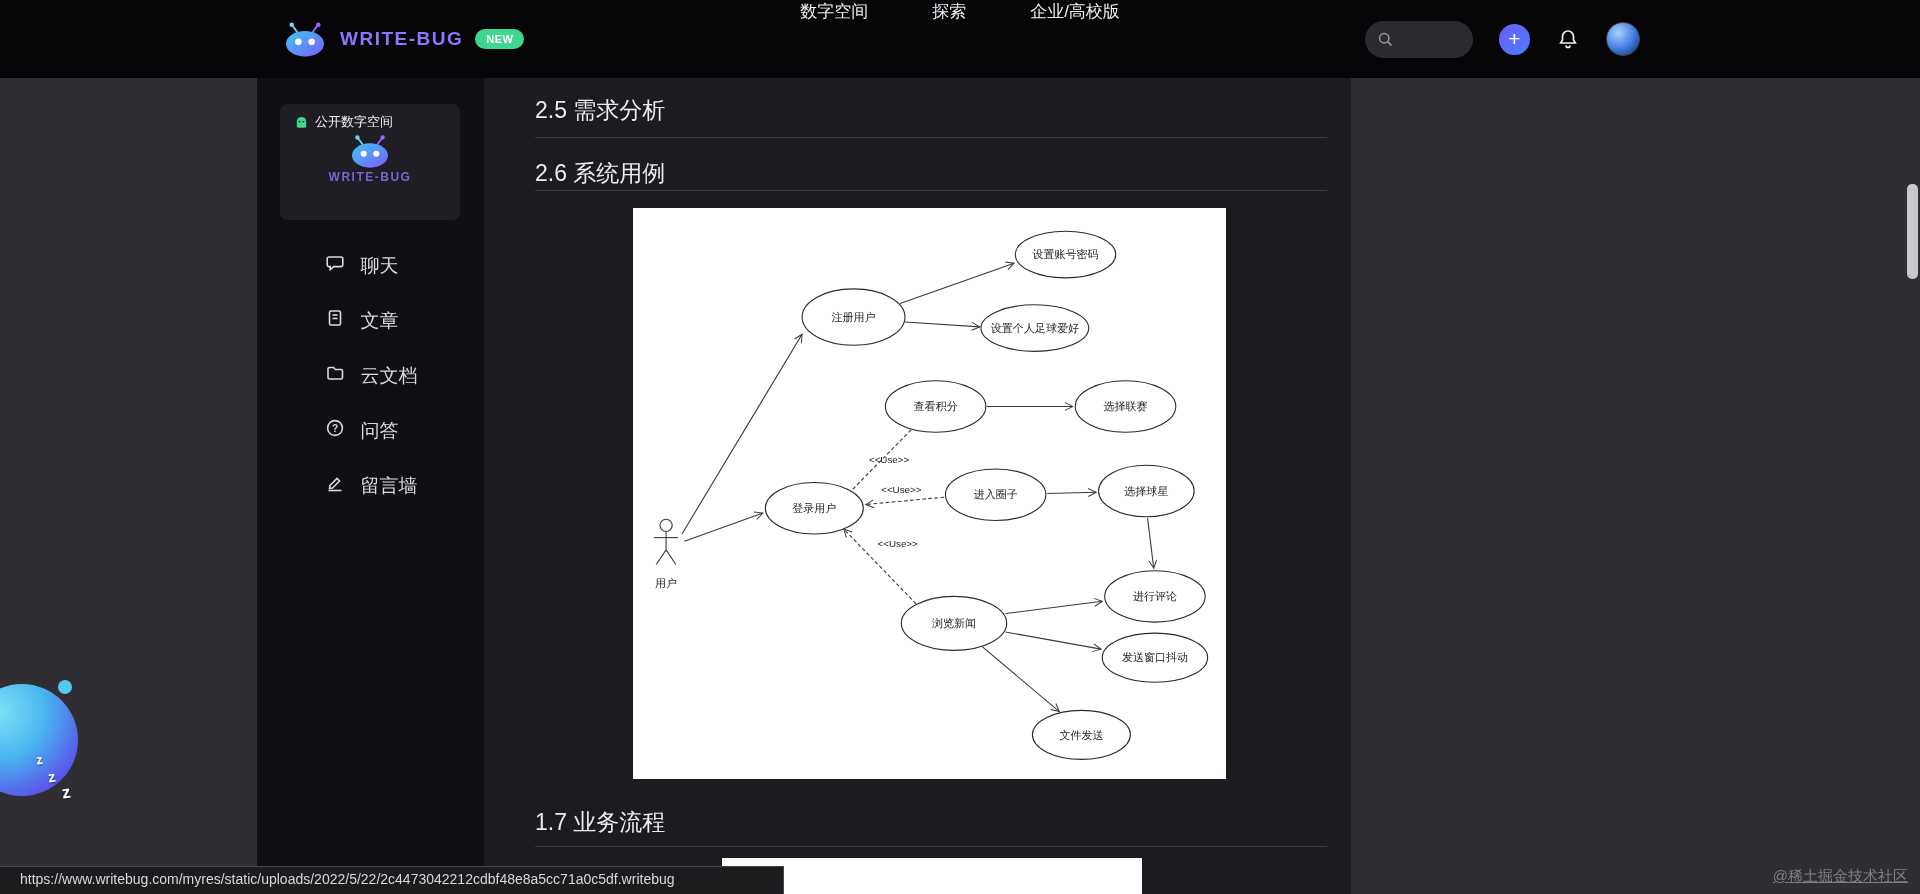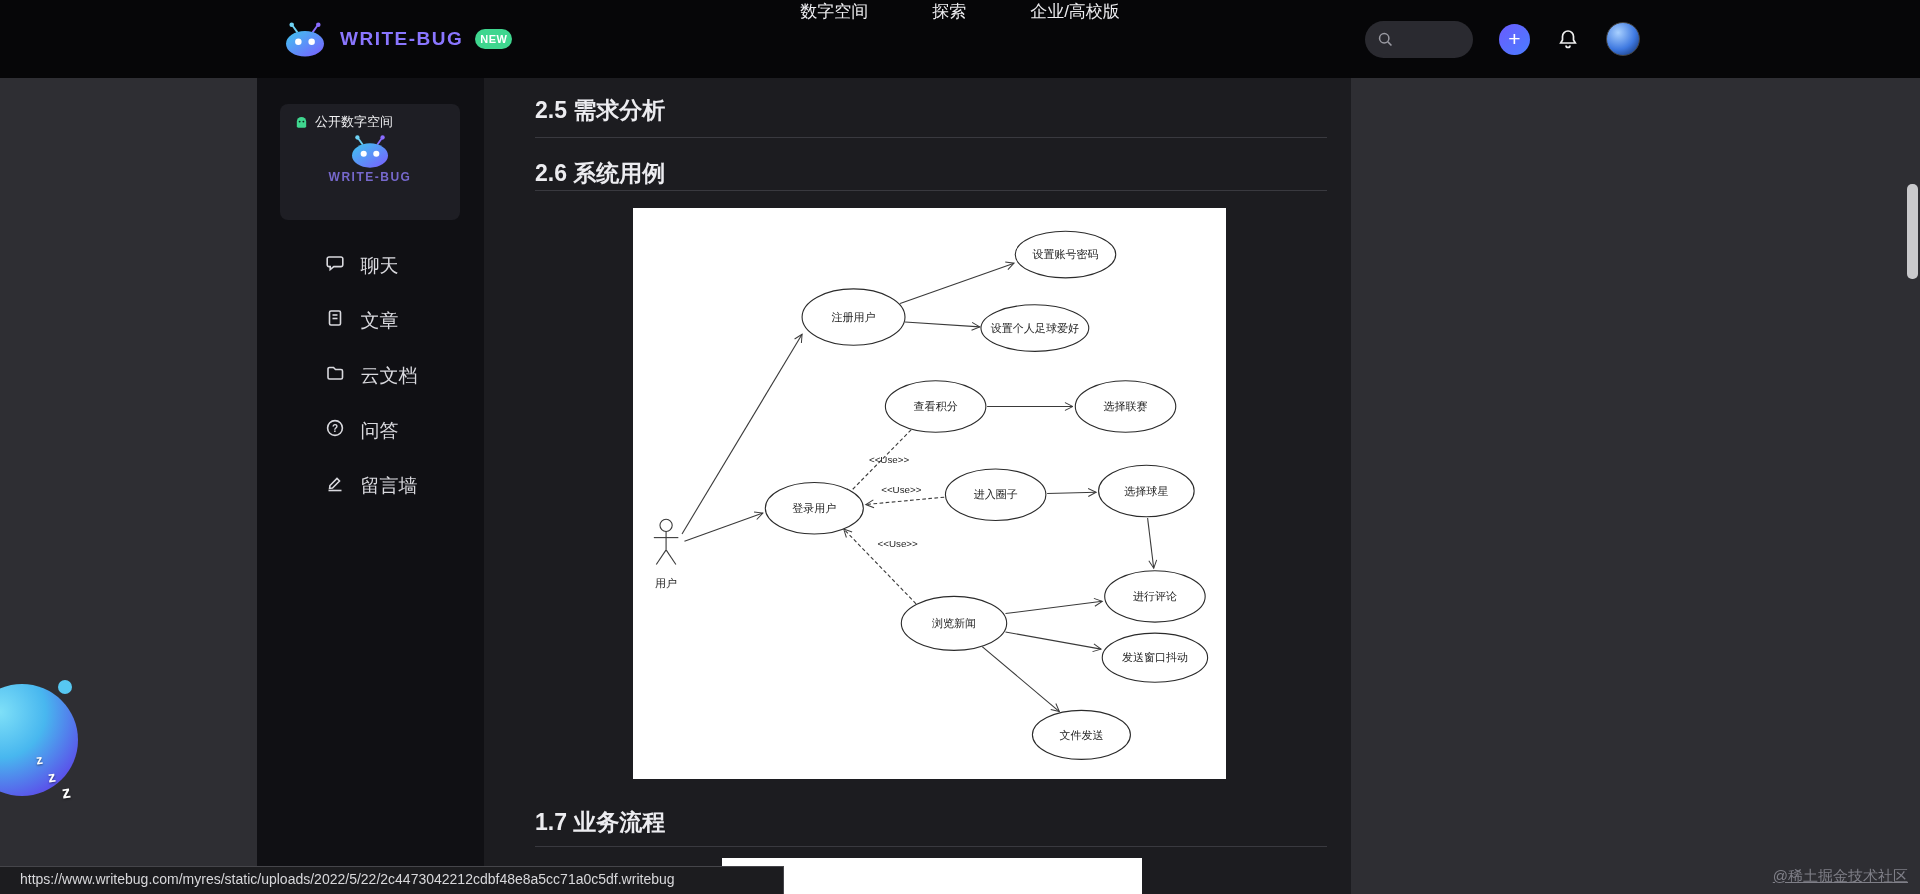--- a/index.html
+++ b/index.html
@@ -5,41 +5,41 @@
   * { margin:0; padding:0; box-sizing:border-box; }
   html,body { background:#000; }
   .page {
     position:relative; width:1920px; height:894px; overflow:hidden;
     background:#2e2e33; font-family:"Liberation Sans", sans-serif;
   }
   
   .navbar { position:absolute; left:0; top:0; width:1920px; height:78px; background:#060608; z-index:30; }
   .brand { position:absolute; left:282px; top:0; height:78px; display:flex; align-items:center; gap:12px; }
   .brand-name { font-size:19px; font-weight:bold; letter-spacing:1.5px; color:#8a76ff; }
-  .new-badge { background:#3fd68f; color:#fff; font-size:11px; font-weight:bold; padding:4px 5px; border-radius:11px; letter-spacing:.5px; }
+  .new-badge { background:#3fd68f; color:#fff; font-size:11px; font-weight:bold; padding:4px 11px; border-radius:11px; letter-spacing:.5px; }
   .nav-links { position:absolute; left:50%; top:0; transform:translateX(-50%); height:78px; display:flex; align-items:flex-start; gap:64px; }
   .nav-link { color:#ededf0; font-size:17px; cursor:pointer; white-space:nowrap; }
   .nav-right { position:absolute; left:1365px; top:0; height:78px; display:flex; align-items:center; gap:26px; }
   .search-pill { width:108px; height:37px; border-radius:19px; background:#2a2a30; display:flex; align-items:center; padding-left:12px; gap:6px; }
   .search-pill input { background:transparent; border:none; outline:none; width:70px; color:#ddd; font-size:14px; font-family:"Liberation Sans",sans-serif; }
   .plus-btn { width:31px; height:31px; border-radius:50%; background:linear-gradient(135deg,#6a5cff,#4a7dff); color:#fff; font-size:21px; line-height:29px; text-align:center; cursor:pointer; }
   .avatar { width:34px; height:34px; border-radius:50%; background:radial-gradient(circle at 35% 30%, #a8d0ff, #3f79e0 55%, #12306e 95%); border:1px solid #444; }
   
   .sidebar { position:absolute; left:257px; top:78px; width:227px; height:816px; background:#101014; }
   .space-card { position:absolute; left:23px; top:26px; width:180px; height:116px; background:#1e1e24; border-radius:8px; padding:9px 14px; }
   .space-head { display:flex; align-items:center; gap:6px; color:#f0f0f2; font-size:13px; }
   .space-logo { display:flex; justify-content:center; margin-top:2px; }
   .space-brand { text-align:center; color:#7668cc; font-size:12px; font-weight:bold; letter-spacing:1.5px; margin-top:1px; }
   .menu { position:absolute; left:0; top:175px; width:227px; }
   .menu-item { width:180px; height:49px; margin:0 auto 6px auto; border-radius:10px; display:flex; align-items:flex-start; padding-left:44px; gap:16px; color:#d9d9de; font-size:19px; cursor:pointer; }
   .menu-item.active { background:linear-gradient(90deg,#7a52f4,#6344ee); color:#fff; }
   .menu-item .micon { width:20px; height:20px; display:inline-flex; }
   
   .content { position:absolute; left:484px; top:78px; width:867px; height:816px; background:#1c1c20; overflow:hidden; }
-  .doc-h { position:absolute; left:51px; font-size:23px; font-weight:bold; color:#ececf0; white-space:nowrap; }
+  .doc-h { position:absolute; left:51px; font-size:23px; font-weight:normal; color:#ececf0; white-space:nowrap; }
   .doc-hr { position:absolute; left:51px; width:792px; height:1px; background:#39393f; }
   .diagram-box { position:absolute; left:149px; top:130px; width:593px; height:571px; background:#ffffff; }
   .partial-box { position:absolute; left:238px; top:780px; width:420px; height:130px; background:#ffffff; }
   .diagram-box svg text { font-family:"Liberation Sans",sans-serif; fill:#1f1f1f; }
   
   .scroll-thumb { position:absolute; right:2px; top:184px; width:11px; height:95px; border-radius:5px; background:#c9c9cc; z-index:35; cursor:grab; }
   .statusbar { position:absolute; left:0; top:866px; width:784px; height:32px; background:#1c1c1f; border:1px solid #45454a; border-left:none; color:#d8d8db; font-size:14px; line-height:25px; padding:0 20px; z-index:50; white-space:nowrap; overflow:hidden; }
   .watermark { position:absolute; right:12px; bottom:8px; color:#7f7f88; font-size:15px; z-index:45;text-decoration:underline; }
   .mascot { position:absolute; left:-34px; top:684px; width:112px; height:112px; border-radius:50%;
     background:radial-gradient(circle at 30% 25%, #7fe0f8, #48b7ef 40%, #5a55ea 78%, #4a3ed8); z-index:40; }

